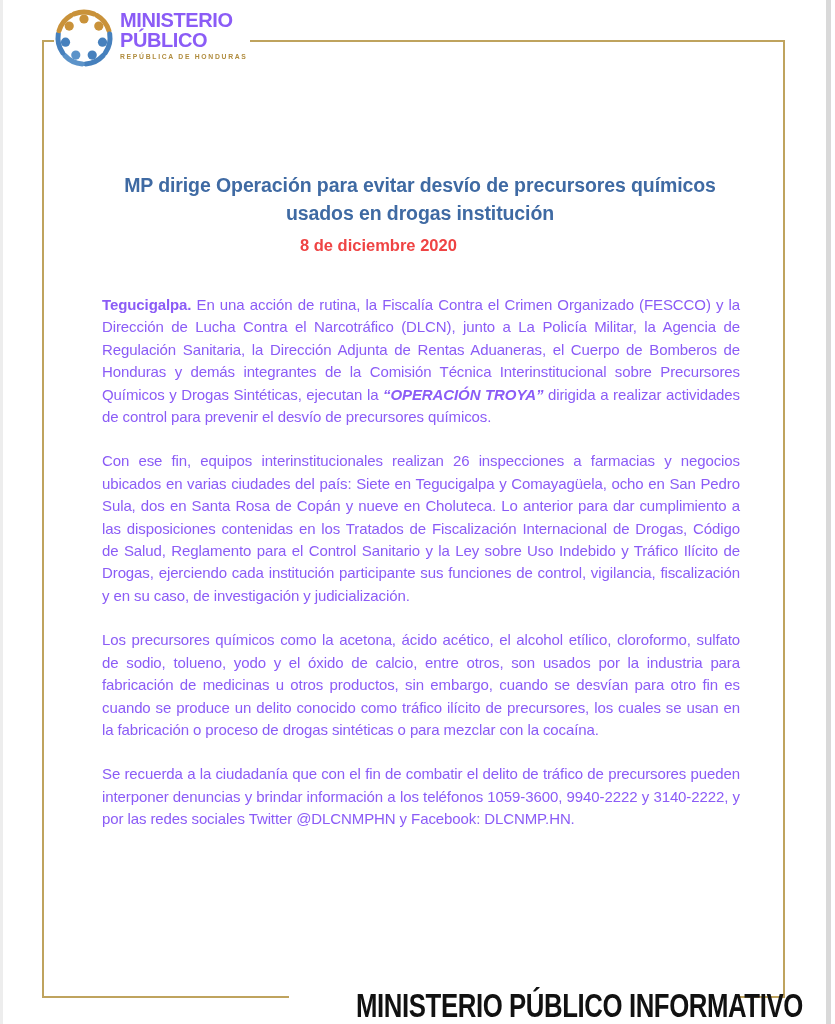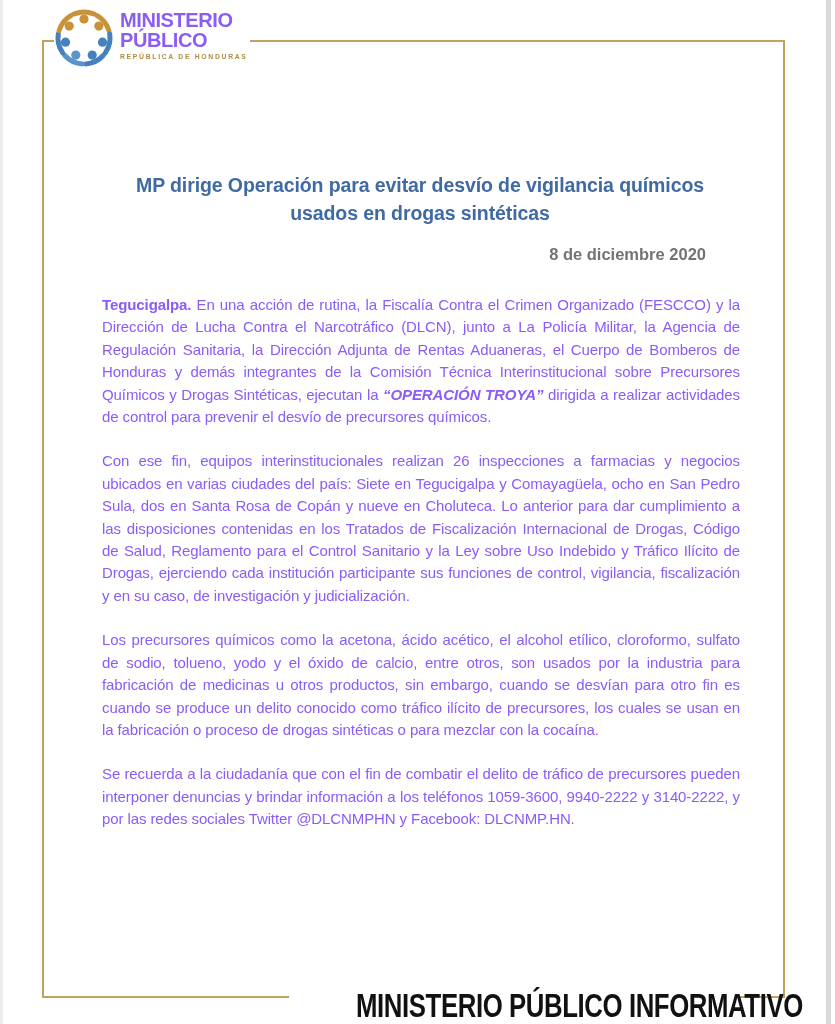--- a/index.html
+++ b/index.html
@@ -44,22 +44,22 @@
 
   
   .doc-title{
     position:absolute;left:100px;top:172px;width:640px;
     text-align:center;font-weight:700;font-size:19.5px;line-height:27.5px;
     color:#3f6aa3;letter-spacing:-0.1px;
   }
   .doc-title span{display:block;}
 
   .doc-date{
-    position:absolute;left:300px;top:245px;width:406px;
-    text-align:right;font-weight:700;font-size:16.5px;color:#737373;
+    position:absolute;left:300px;top:236px;width:406px;
+    text-align:left;font-weight:700;font-size:16.5px;color:#ef4444;
   }
 
   
   .body-text{
     position:absolute;left:102px;top:294px;width:638px;
     font-size:15px;line-height:22.4px;color:#8b5cf6;
     text-align:justify;letter-spacing:-0.1px;
   }
   .body-text p{margin:0 0 22px 0;}
   .lead{font-weight:700;}
@@ -113,22 +113,22 @@
       <circle cx="15.2" cy="18.1" r="4.6" fill="#c9923a"></circle>
     </svg>
     <div class="logo-text">
       <div class="logo-title">MINISTERIO</div>
       <div class="logo-title">PÚBLICO</div>
       <div class="logo-sub">REPÚBLICA DE HONDURAS</div>
     </div>
   </div>
 
   <div class="doc-title">
-    <span>MP dirige Operación para evitar desvío de vigilancia químicos</span>
-    <span>usados en drogas sintéticas</span>
+    <span>MP dirige Operación para evitar desvío de precursores químicos</span>
+    <span>usados en drogas institución</span>
   </div>
 
   <div class="doc-date">8 de diciembre 2020</div>
 
   <div class="body-text">
     <p><span class="lead">Tegucigalpa.</span><span> En una acción de rutina, la Fiscalía Contra el Crimen Organizado (FESCCO) y la Dirección de Lucha Contra el Narcotráfico (DLCN), junto a La Policía Militar, la Agencia de Regulación Sanitaria, la Dirección Adjunta de Rentas Aduaneras, el Cuerpo de Bomberos de Honduras y demás integrantes de la Comisión Técnica Interinstitucional sobre Precursores Químicos y Drogas Sintéticas, ejecutan la </span><span class="op">“OPERACIÓN TROYA”</span><span> dirigida a realizar actividades de control para prevenir el desvío de precursores químicos.</span></p>
     <p>Con ese fin, equipos interinstitucionales realizan 26 inspecciones a farmacias y negocios ubicados en varias ciudades del país: Siete en Tegucigalpa y Comayagüela, ocho en San Pedro Sula, dos en Santa Rosa de Copán y nueve en Choluteca. Lo anterior para dar cumplimiento a las disposiciones contenidas en los Tratados de Fiscalización Internacional de Drogas, Código de Salud, Reglamento para el Control Sanitario y la Ley sobre Uso Indebido y Tráfico Ilícito de Drogas, ejerciendo cada institución participante sus funciones de control, vigilancia, fiscalización y en su caso, de investigación y judicialización.</p>
     <p>Los precursores químicos como la acetona, ácido acético, el alcohol etílico, cloroformo, sulfato de sodio, tolueno, yodo y el óxido de calcio, entre otros, son usados por la industria para fabricación de medicinas u otros productos, sin embargo, cuando se desvían para otro fin es cuando se produce un delito conocido como tráfico ilícito de precursores, los cuales se usan en la fabricación o proceso de drogas sintéticas o para mezclar con la cocaína.</p>
     <p>Se recuerda a la ciudadanía que con el fin de combatir el delito de tráfico de precursores pueden interponer denuncias y brindar información a los teléfonos 1059-3600, 9940-2222 y 3140-2222, y por las redes sociales Twitter @DLCNMPHN y Facebook: DLCNMP.HN.</p>
   </div>

